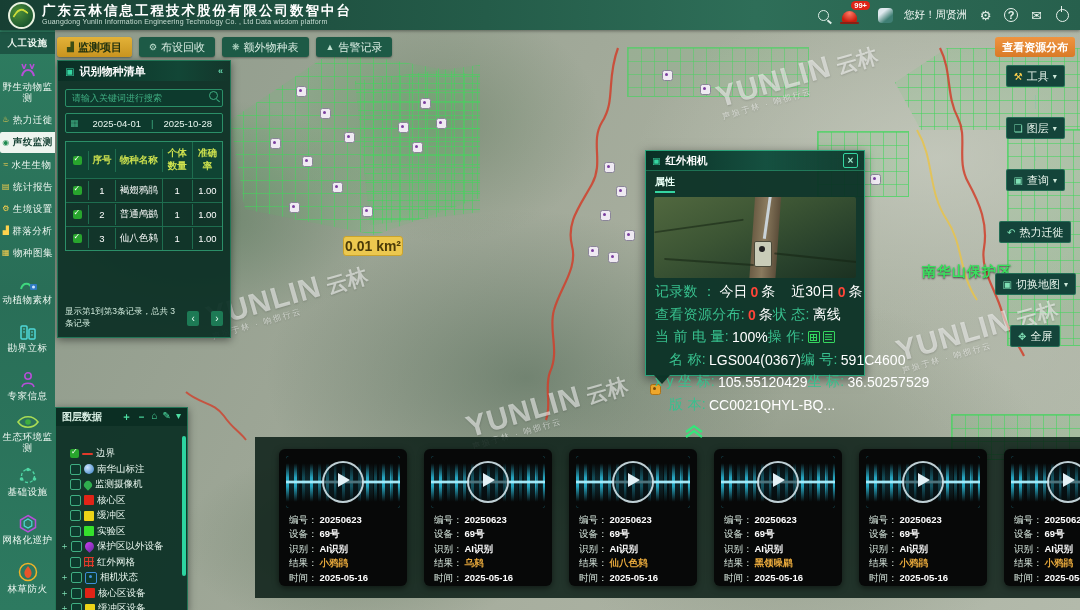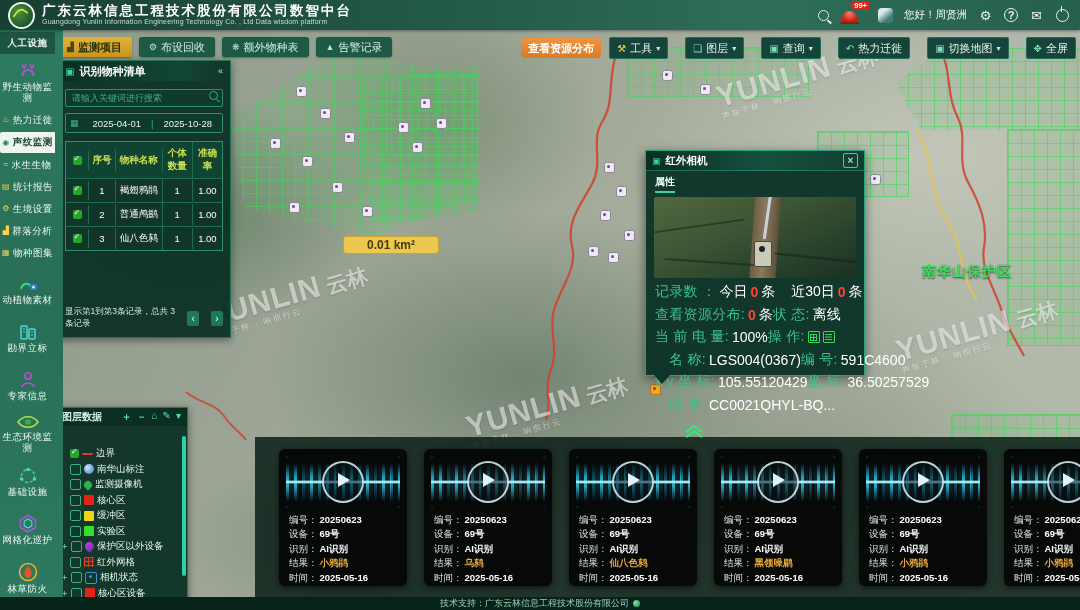--- a/index.html
+++ b/index.html
@@ -24,21 +24,21 @@
   .alarm{width:15px;height:11px;background:radial-gradient(circle at 50% 20%,#ff7a66,#c81e0e 75%);
     border-radius:8px 8px 2px 2px;position:relative;margin-top:3px;}
   .alarm::after{content:"";position:absolute;left:-2px;bottom:-2px;width:19px;height:2.5px;background:#8a2014;border-radius:2px;}
   .badge{position:absolute;top:-7px;right:-13px;background:#e02417;color:#fff;font-size:7.5px;font-weight:bold;
     border-radius:7px;padding:1px 3px;line-height:1;}
   .avatar{width:15px;height:15px;border-radius:4px;background:linear-gradient(140deg,#dfe9ee 30%,#3f7f74 70%);}
   .greet{font-size:10.5px;color:#f2f8f4;white-space:nowrap;}
   .pwr{width:11px;height:11px;border:1.7px solid #e8f2ec;border-radius:50%;position:relative;}
   .pwr::after{content:"";position:absolute;left:3.6px;top:-4px;width:1.8px;height:6px;background:#e8f2ec;}
   
-  .sidebar{position:absolute;left:0;top:30px;width:63px;height:580px;z-index:50;
+  .sidebar{position:absolute;left:0;top:30px;width:55px;height:580px;z-index:50;
     background:linear-gradient(180deg,#2e7c60,#2a7158 40%,#2c7a5e 75%,#27online6b52);
     background:linear-gradient(180deg,#2e7c60,#296e57 45%,#2d7a60);}
   .sb-item{position:absolute;left:0;width:55px;display:flex;flex-direction:column;align-items:center;justify-content:center;
     color:#eef7f1;font-size:9.5px;letter-spacing:.5px;cursor:pointer;text-align:center;line-height:1.15;}
   .sb-sec{background:#1d5544;font-weight:bold;}
   .sb-item .tiny{font-size:8px;margin-right:1px;color:#ffd24d;}
   .sb-item.active{background:#eef5ef;color:#164234;font-weight:bold;border-radius:2px 0 0 2px;}
   .sb-item.active .tiny{color:#1d8a4e;}
   .sb-item svg{display:block;margin-bottom:2px;}
   .sb-row{flex-direction:row;gap:2px;}
@@ -57,38 +57,38 @@
     background-image:linear-gradient(rgba(66,214,92,.55) 1px, transparent 1px),
                      linear-gradient(90deg, rgba(66,214,92,.55) 1px, transparent 1px);
     background-size:13px 13px;background-color:rgba(66,214,92,.10);
     outline:1px solid rgba(66,214,92,.75);}
   .gridpatch.dense{background-size:9px 9px;}
   .redlines{position:absolute;left:0;top:0;z-index:4;pointer-events:none;}
   .cam-marker{position:absolute;width:9px;height:9px;background:#efeaf2;border:1px solid #8a8598;border-radius:2.5px;z-index:5;}
   .cam-marker::after{content:"";position:absolute;left:2.2px;top:2.2px;width:3px;height:3px;border-radius:50%;background:#7b3fa0;}
   .cam-marker.sel{background:#f0a82c;border-color:#b27414;}
   .cam-marker.sel::after{background:#7a4d09;}
-  .area-badge{position:absolute;z-index:6;background:#ecc84f;color:#4a3a08;font-size:12px;font-weight:bold;
-    padding:1px 23px;border-radius:3px;border:1px solid #c9a32e;white-space:nowrap;}
+  .area-badge{position:absolute;z-index:6;background:#ecc84f;color:#4a3a08;font-size:14px;font-weight:bold;
+    padding:1px 1px;border-radius:3px;border:1px solid #c9a32e;white-space:nowrap;}
   .region-label{position:absolute;z-index:6;color:#39e05e;font-size:14px;font-weight:bold;letter-spacing:1px;
     text-shadow:0 1px 2px rgba(0,0,0,.7);white-space:nowrap;}
   .wm{position:absolute;z-index:7;transform:rotate(-16deg);color:rgba(255,255,255,.55);pointer-events:none;
     text-shadow:0 1px 2px rgba(0,0,0,.15);white-space:nowrap;}
   .wm .en{font-size:30px;font-weight:bold;letter-spacing:1px;}
   .wm .cn{font-size:21px;font-weight:bold;margin-left:6px;}
   .wm .tag{font-size:8px;letter-spacing:2px;display:block;margin-top:-3px;}
   
   .tabs{position:absolute;left:57px;top:37px;z-index:40;display:flex;gap:7px;}
   .tab{height:20px;display:flex;align-items:center;gap:4px;padding:0 10px;border-radius:3px;
     background:#1d5a46;color:#d9ece2;font-size:11px;cursor:pointer;box-shadow:0 1px 2px rgba(0,0,0,.35);}
   .tab .ic{font-size:9px;color:#bfe0cf;}
   .tab.active{background:linear-gradient(180deg,#e3b238,#c8941f);color:#23330f;font-weight:bold;}
   .tab.active .ic{color:#3c4c14;}
   
-  .rtoolbar{position:absolute;right:4px;top:37px;z-index:40;display:flex;align-items:center;gap:8px;}
+  .rtoolbar{position:absolute;right:4px;top:37px;z-index:40;display:flex;align-items:center;gap:8px;flex-direction:column;}
   .rt-btn{height:20px;display:flex;align-items:center;gap:4px;padding:0 7px;font-size:11px;cursor:pointer;
     background:#14443a;color:#e8f4ec;border-radius:2px;border:1px solid rgba(62,190,140,.35);}
   .rt-btn .ic{color:#ffd24d;font-size:10px;}
   .rt-btn .car{font-size:8px;color:#cfe9db;}
   .rt-orange{background:linear-gradient(180deg,#ef9440,#d97a26);border:none;color:#fff;font-weight:bold;border-radius:3px;}
   .rt-sep{width:1px;height:14px;background:rgba(120,200,170,.4);}
   
   .panel{background:rgba(10,46,36,.93);border:1px solid rgba(46,170,122,.55);box-shadow:0 2px 8px rgba(0,0,0,.45);}
   .species{position:absolute;left:57px;top:60px;width:172px;height:276px;z-index:30;display:flex;flex-direction:column;}
   .p-title{height:20px;display:flex;align-items:center;gap:5px;padding:0 7px;
@@ -822,18 +822,14 @@
             <span class="v orange">小鸦鹃</span>
           </div>
         <div class="cf">
             <span class="l">时间：</span>
             <span class="v">2025-05-16</span>
           </div>
       </div>
     </div>
   </div>
 
-  <div class="footer">
-    <span>技术支持：广东云林信息工程技术股份有限公司</span>
-    <span class="dot"></span>
-  </div>
 
 </div>
 
 </body></html>

